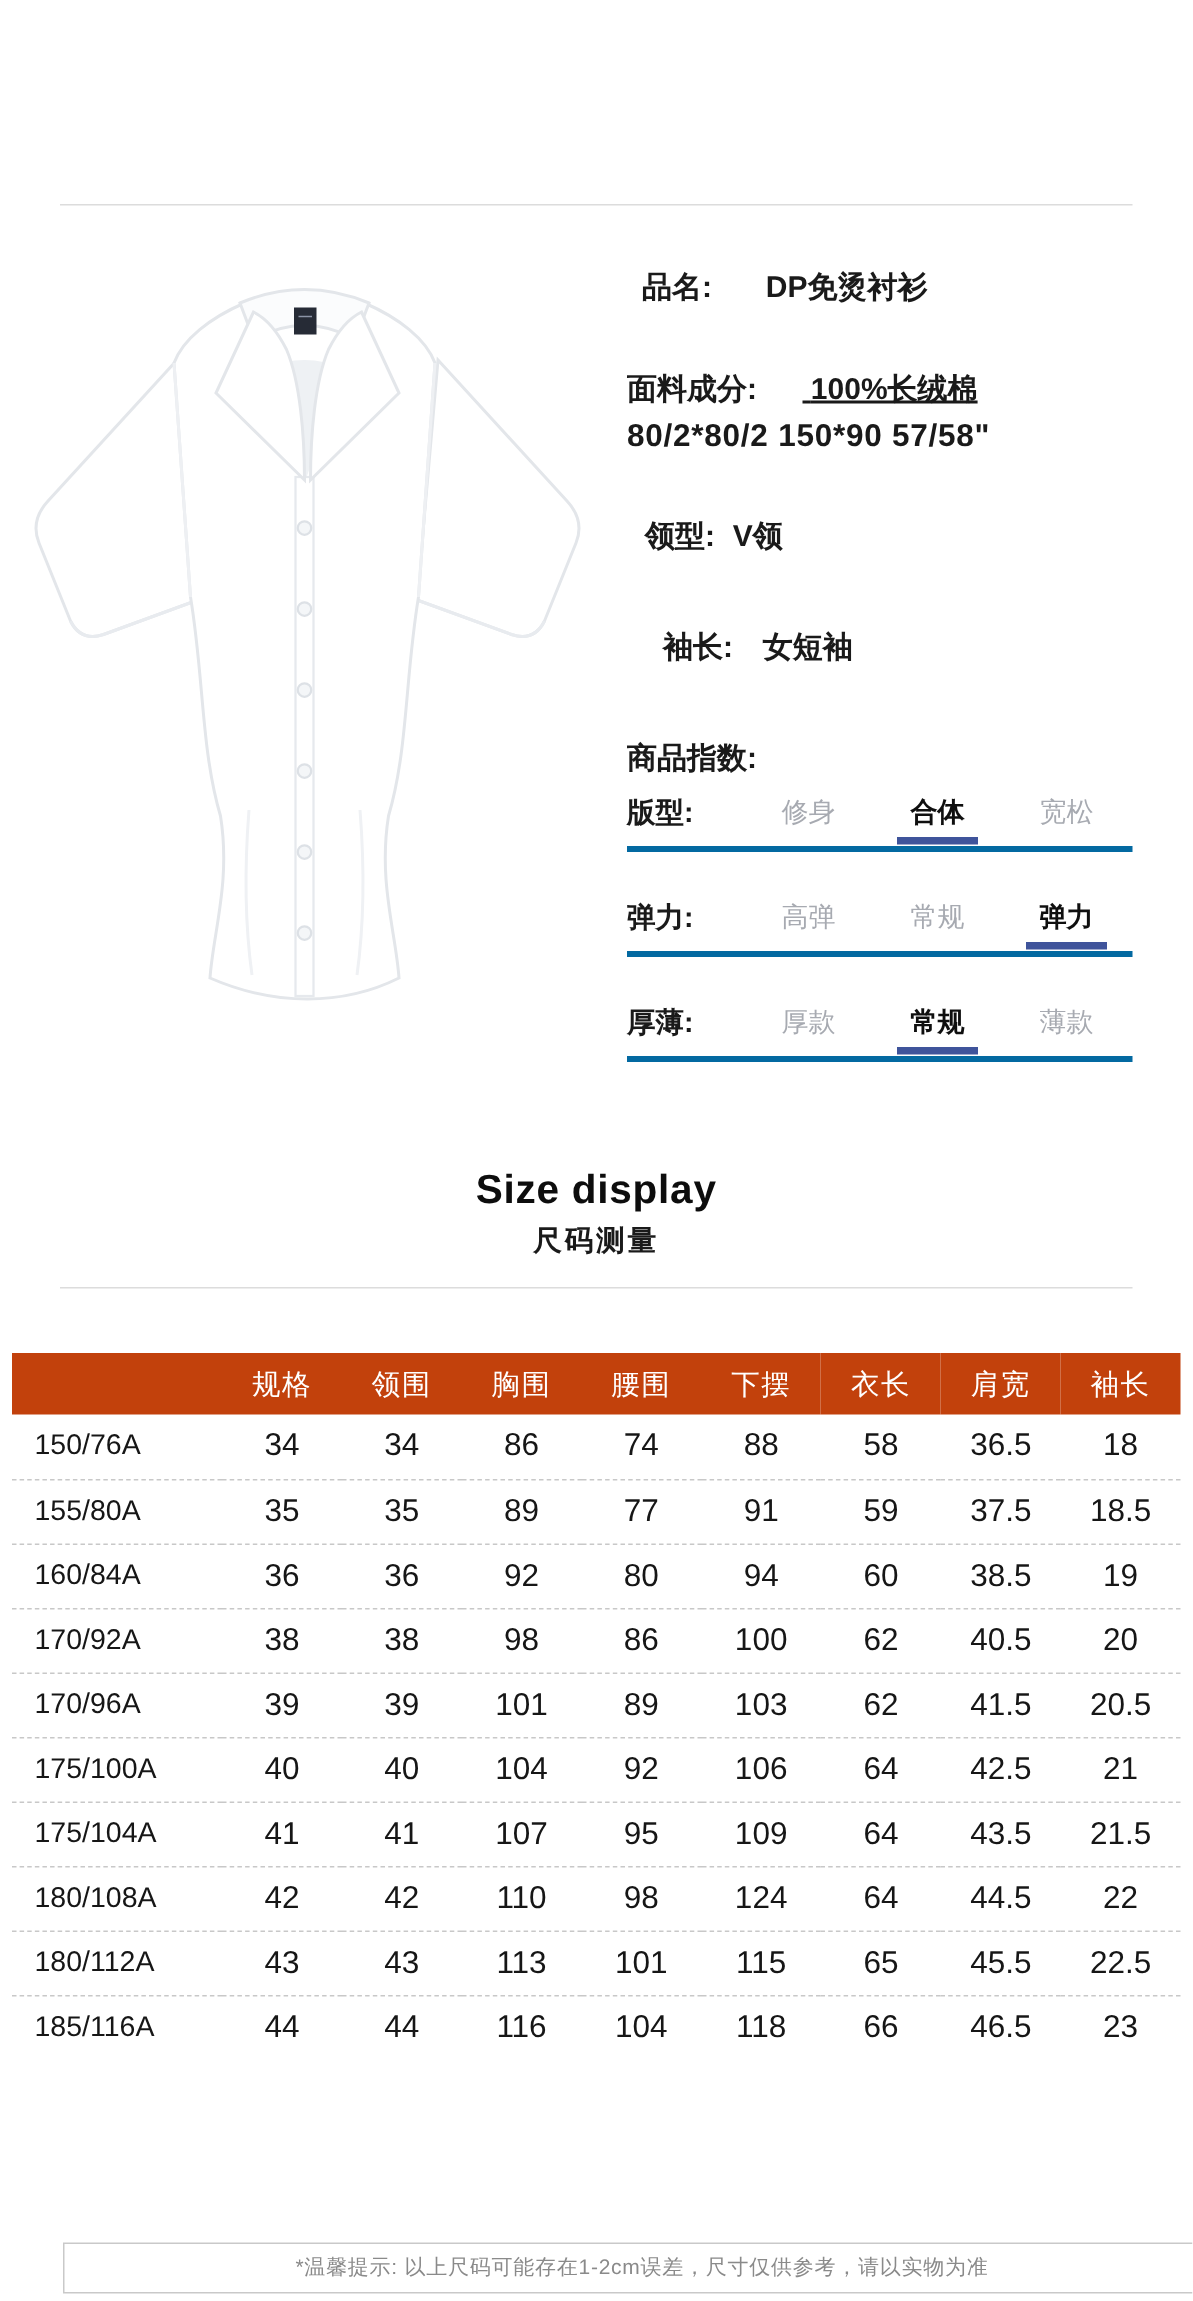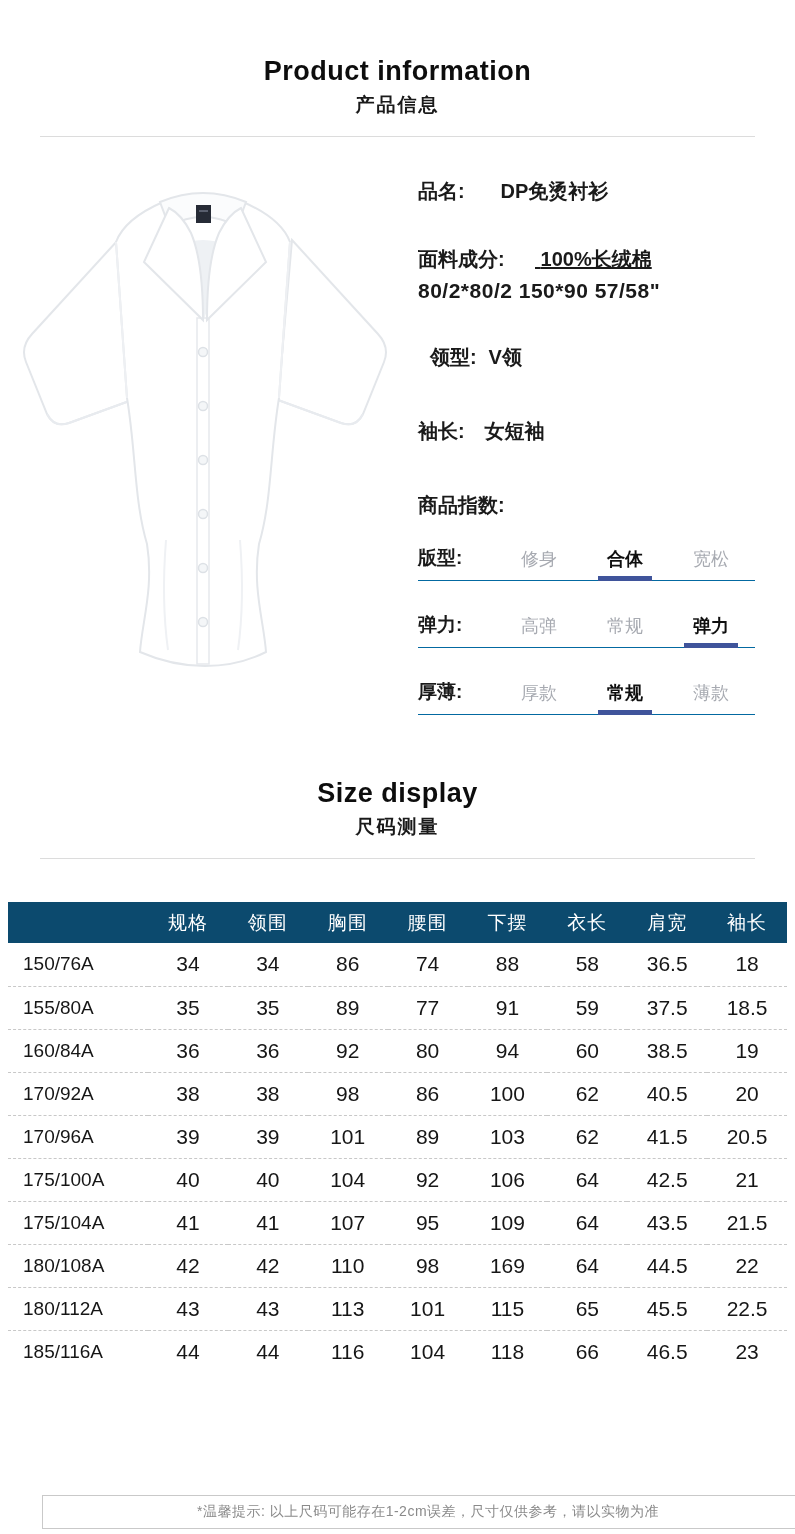--- a/index.html
+++ b/index.html
@@ -20,41 +20,41 @@
   #rule-2 { top:858px; }
 
   
   .photo { position:absolute; left:0; top:150px; width:410px; height:580px; }
   .photo svg { width:100%; height:100%; display:block; }
 
   
   .details { position:absolute; left:418px; top:160px; width:337px; font-size:20px; font-weight:600; color:#1a1a1a; }
   .details .drow { position:absolute; left:0; white-space:nowrap; }
   .dlabel { display:inline-block; }
-  #row-name      { top:18px; }  #row-name .dlabel   { width:77px; }
+  #row-name      { top:18px; }  #row-name .dlabel   { width:77px;margin-left:10px; }
   #row-fabric    { top:86px;text-decoration:underline; }  #row-fabric .dlabel { width:117px; }
   #row-spec      { top:119px; font-size:21px; letter-spacing:0.5px; }
   #row-collar    { top:184px; } #row-collar .dlabel { width:53px;margin-left:12px; }
-  #row-sleeve    { top:258px; } #row-sleeve .dlabel { width:61px; }
+  #row-sleeve    { top:258px; } #row-sleeve .dlabel { width:61px;margin-left:24px; }
   #row-indextitle{ top:332px; }
 
   .indices { position:absolute; left:0; top:369px; width:337px; }
-  .attr-row { display:flex; align-items:flex-end; padding-bottom:9px; border-bottom:1px solid #0369a1; margin-bottom:31px;margin-top:16px; }
+  .attr-row { display:flex; align-items:flex-start; padding-bottom:9px; border-bottom:4px solid #0369a1; margin-bottom:31px; }
   .attr-label { flex:0 0 78px; font-size:19px; font-weight:600; color:#1a1a1a; }
   .option { flex:0 0 86px; display:flex; justify-content:center; font-size:18px; font-weight:400; color:#a7aab1; }
   .option .txt { position:relative; padding:0 2px; }
   .option.selected { color:#0f0f0f; font-weight:700; }
   .option.selected .txt::after {
     content:""; position:absolute; left:-7px; right:-7px; bottom:-10px; height:5px; background:#3f549b;
   }
 
   
   .size-table { position:absolute; left:8px; top:902px; width:779px; border-collapse:collapse; table-layout:fixed; }
   .size-table th {
-    background:#0c4a6e; color:#fff; font-weight:500; font-size:19px; height:41px;
+    background:#c2410c; color:#fff; font-weight:500; font-size:19px; height:41px;
     text-align:center; letter-spacing:1px;
   }
   .size-table th:first-child { width:140px; }
   .size-table td {
     height:43px; text-align:center; font-size:21px; color:#161616; font-weight:500;
   }
   .size-table td:first-child { text-align:left; padding-left:15px; font-size:19px; }
   .size-table tbody tr:not(:last-child) td { border-bottom:1px dashed #c8c8c8; }
 
   
@@ -62,24 +62,20 @@
     position:absolute; left:42px; top:1495px; width:772px; height:34px;
     border:1px solid #c9c9c9; display:flex; align-items:center; justify-content:center;
     font-size:14px; color:#8a8a8a; letter-spacing:0.5px;
   }
 </style>
 </head>
 <body>
 
 <div class="page">
 
-  <div class="title-block" id="title-main">
-    <div class="en">Product information</div>
-    <div class="cn">产品信息</div>
-  </div>
   <div class="rule" id="rule-1"></div>
 
   <div class="photo">
     <svg viewBox="0 0 410 580">
 
       <path d="M118,90 L32,184 Q20,197 26,212 L47,264 Q54,278 69,273 L132,250 L125,170 Z" fill="#ffffff" stroke="#e3e6ea" stroke-width="2"></path>
       <path d="M292,90 L378,184 Q390,197 384,212 L363,264 Q356,278 341,273 L278,250 L285,170 Z" fill="#ffffff" stroke="#e3e6ea" stroke-width="2"></path>
       <path d="M47,264 Q54,278 69,273 L132,250" fill="none" stroke="#e8ebef" stroke-width="2"></path>
       <path d="M363,264 Q356,278 341,273 L278,250" fill="none" stroke="#e8ebef" stroke-width="2"></path>
 
@@ -272,21 +268,21 @@
           <td>64</td>
           <td>43.5</td>
           <td>21.5</td>
         </tr>
         <tr>
           <td>180/108A</td>
           <td>42</td>
           <td>42</td>
           <td>110</td>
           <td>98</td>
-          <td>169</td>
+          <td>124</td>
           <td>64</td>
           <td>44.5</td>
           <td>22</td>
         </tr>
         <tr>
           <td>180/112A</td>
           <td>43</td>
           <td>43</td>
           <td>113</td>
           <td>101</td>

